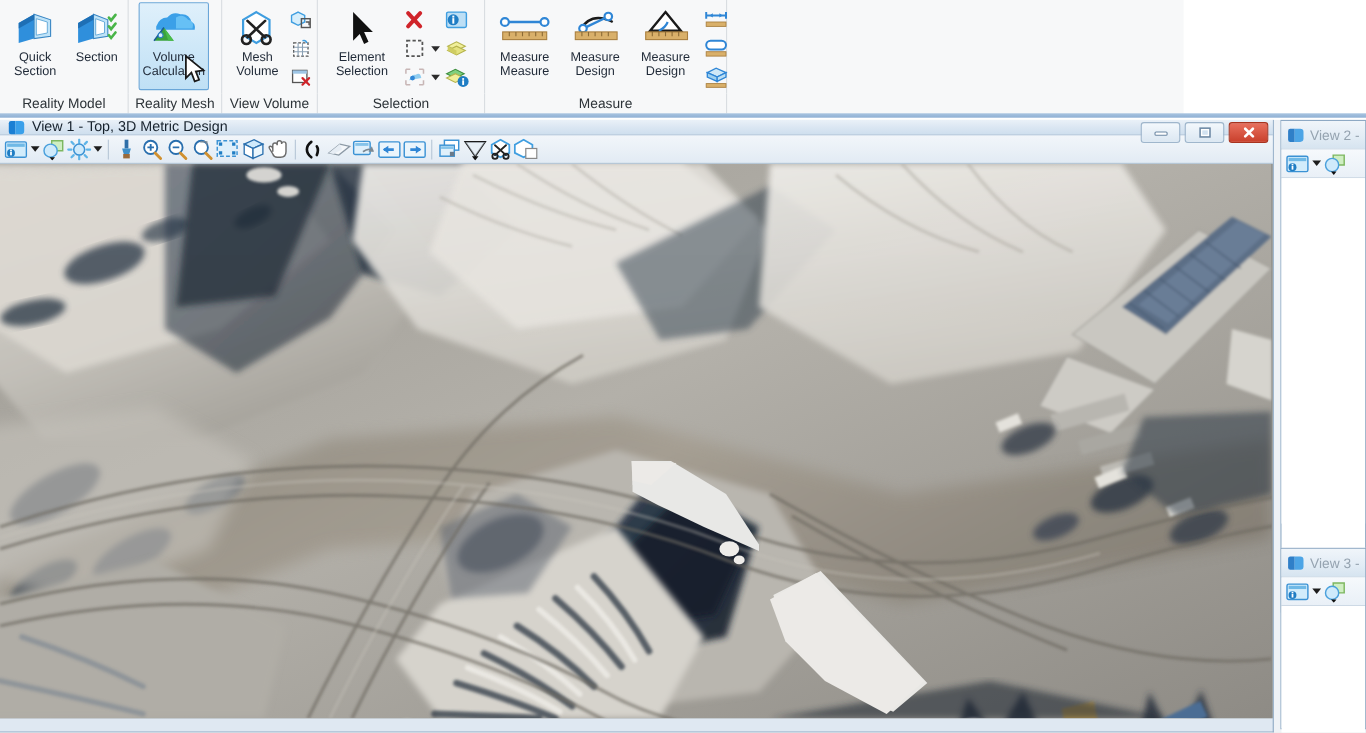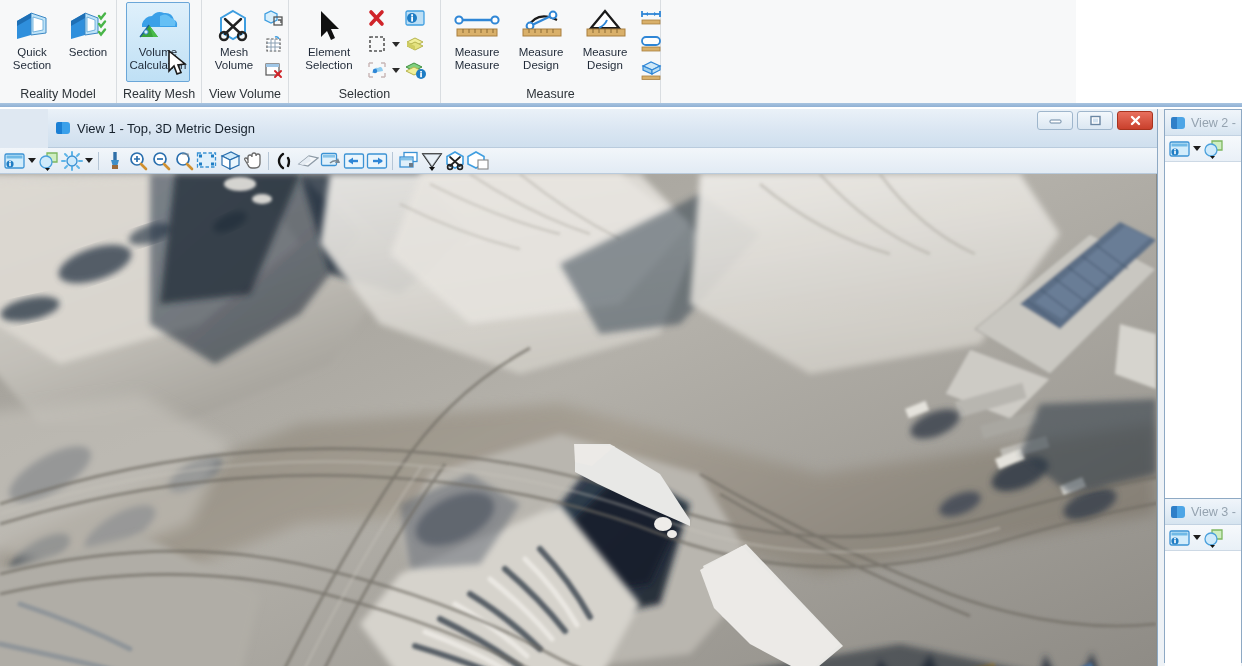--- a/index.html
+++ b/index.html
@@ -68,24 +68,24 @@
   .caret::after { content: ""; border-left: 4px solid transparent; border-right: 4px solid transparent;
                   border-top: 5px solid #2b2b2b; display: block; }
 
   
   .view1 {
     position: absolute; left: 0; top: 109px; width: 1158px; height: 557px;
     background: #dfe8f2;
     border: 1px solid #8ea9c4; border-top: none; border-left: none;
   }
   .v1-titlebar {
-    position: relative; height: 39px;
+    position: relative; height: 14px;
     background: linear-gradient(to bottom, #eaf1f8 0%, #dae6f2 55%, #cfdfee 100%);
     border-bottom: 1px solid #b9cbdd;
-    display: flex; align-items: center; padding-left: 8px; margin-left: 48px;
+    display: flex; align-items: flex-end; padding-left: 8px;
   }
   .v1-title {
     font-size: 13px; color: #16212c; margin-left: 7px; font-weight: normal;
   }
   .win-ctrls { position: absolute; right: 4px; top: 2px; display: flex; gap: 4px; }
   .wbtn {
     width: 36px; height: 19px; border-radius: 3px;
     border: 1px solid #9fb6cc;
     background: linear-gradient(to bottom, #f3f8fc, #dbe7f2);
     display: flex; align-items: center; justify-content: center;

